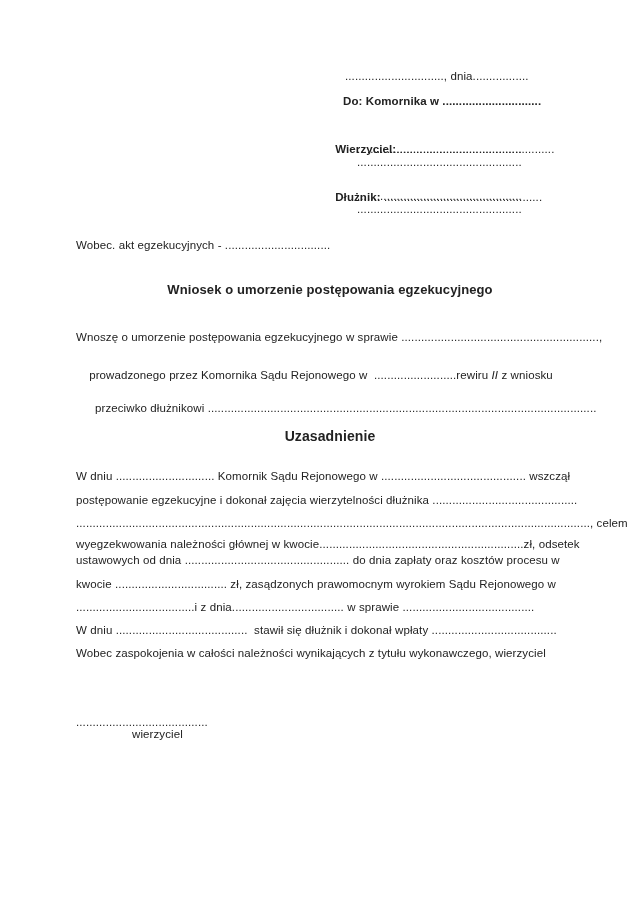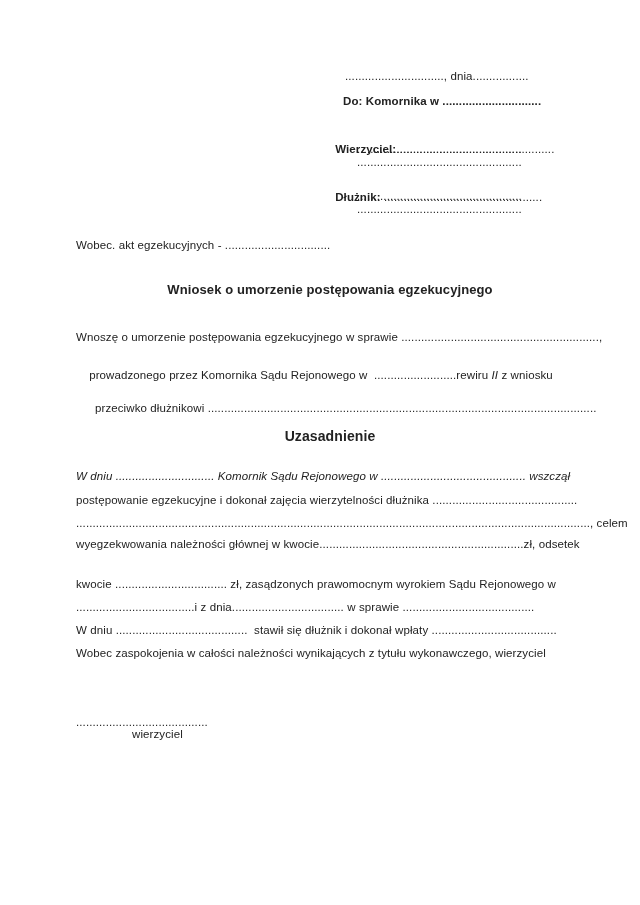--- a/index.html
+++ b/index.html
@@ -56,24 +56,25 @@
   <div class="ln center title-text" style="top:283px;">Wniosek o umorzenie postępowania egzekucyjnego</div>
 
   <div class="ln" style="top:330px; left:76px;">Wnoszę o umorzenie postępowania egzekucyjnego w sprawie ............................................................,</div>
   <div class="ln" style="top:354px; left:76px;text-align:center;">
     <span>prowadzonego przez Komornika Sądu Rejonowego w  .........................rewiru </span><span class="it">II</span><span> z wniosku</span>
   </div>
   <div class="ln" style="top:401px; left:64px;margin-left:31px;">przeciwko dłużnikowi ......................................................................................................................</div>
 
   <div class="ln center heading-text" style="top:429px;">Uzasadnienie</div>
 
-  <div class="ln" style="top:469px; left:76px;font-style:italic;">W dniu .............................. Komornik Sądu Rejonowego w ............................................ wszczął</div>
+  <div class="ln" style="top:469px; left:76px;">W dniu .............................. Komornik Sądu Rejonowego w ............................................ wszczął</div>
   <div class="ln" style="top:493px; left:76px;">postępowanie egzekucyjne i dokonał zajęcia wierzytelności dłużnika ............................................</div>
   <div class="ln" style="top:516px; left:76px;">............................................................................................................................................................, celem</div>
   <div class="ln" style="top:537px; left:76px;">wyegzekwowania należności głównej w kwocie..............................................................zł, odsetek</div>
+  <div class="ln" style="top:553px; left:76px;">ustawowych od dnia .................................................. do dnia zapłaty oraz kosztów procesu w</div>
   <div class="ln" style="top:577px; left:76px;">kwocie .................................. zł, zasądzonych prawomocnym wyrokiem Sądu Rejonowego w</div>
   <div class="ln" style="top:600px; left:76px;">....................................i z dnia.................................. w sprawie ........................................</div>
   <div class="ln" style="top:623px; left:76px;">W dniu ........................................  stawił się dłużnik i dokonał wpłaty ......................................</div>
   <div class="ln" style="top:646px; left:76px;text-align:center;">Wobec zaspokojenia w całości należności wynikających z tytułu wykonawczego, wierzyciel</div>
 
   <div class="ln" style="top:715px; left:76px;">........................................</div>
   <div class="ln" style="top:727px; left:132px;">wierzyciel</div>
 
 </div>
 

